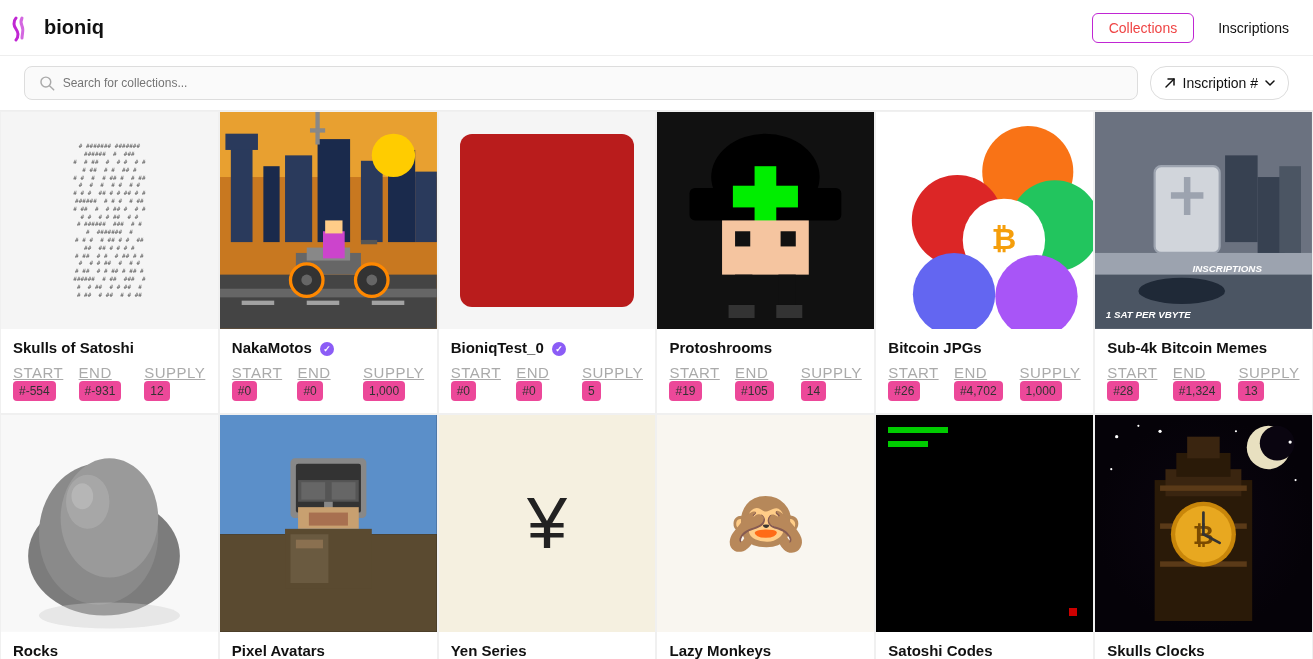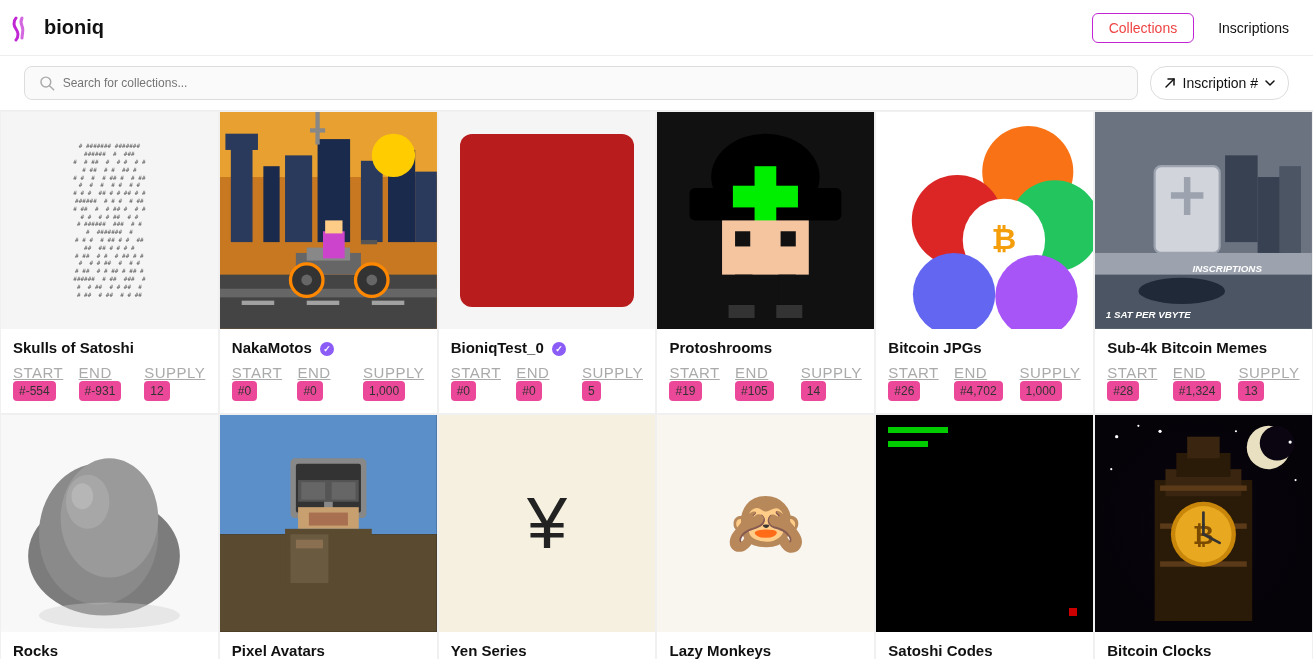--- a/index.html
+++ b/index.html
@@ -653,18 +653,18 @@
           <circle cx="40" cy="10" r="1" fill="#fff"></circle>
           <circle cx="60" cy="15" r="1.5" fill="#fff"></circle>
           <circle cx="130" cy="15" r="1" fill="#fff"></circle>
           <circle cx="180" cy="25" r="1.5" fill="#fff"></circle>
           <circle cx="15" cy="50" r="1" fill="#fff"></circle>
           <circle cx="185" cy="60" r="1" fill="#fff"></circle>
         </svg>
       </div>
     </div>
     <div class="card-body">
-      <div class="card-title">Bitcoin Clocks</div>
+      <div class="card-title">Skulls Clocks</div>
 
     </div>
   </div>
 
 </div>
 
 </body></html>

